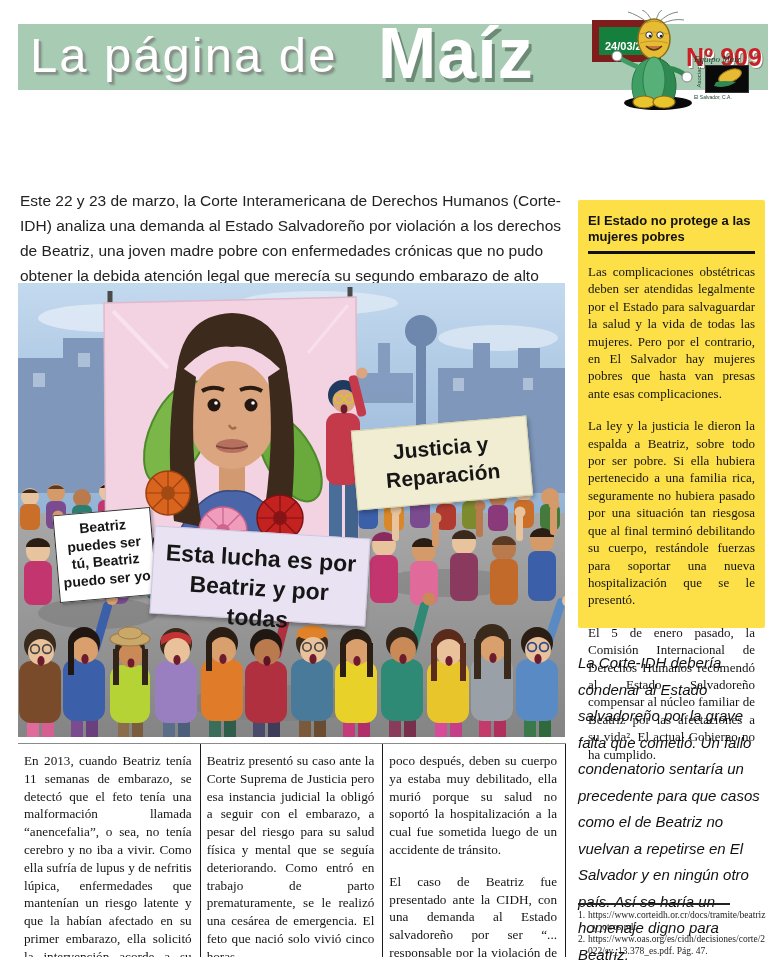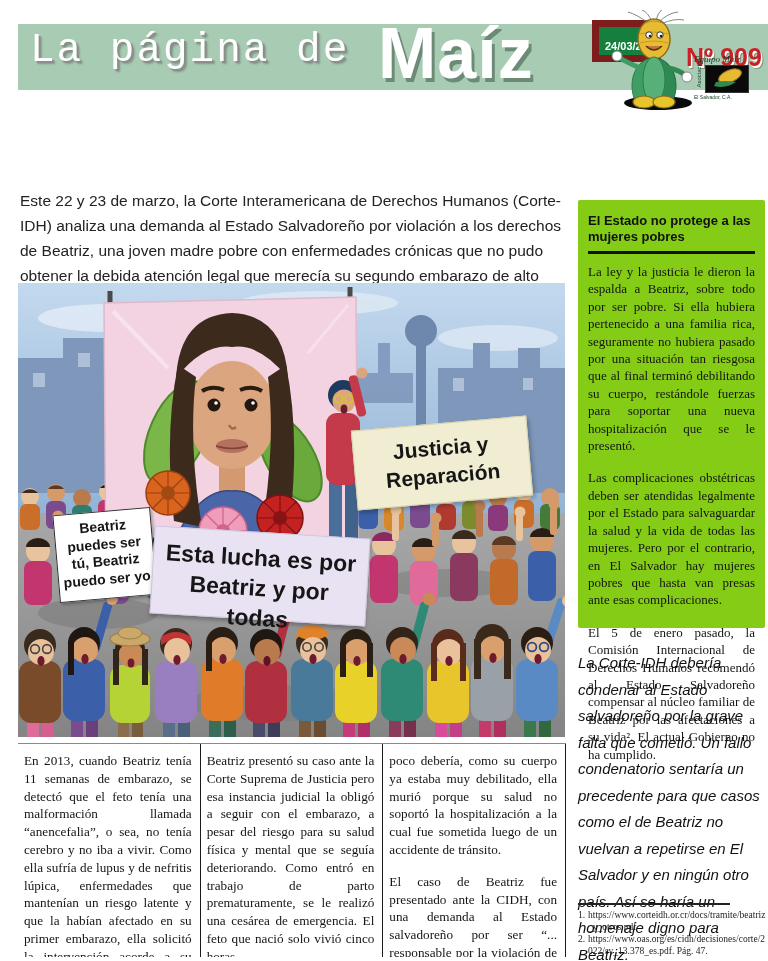--- a/index.html
+++ b/index.html
@@ -5,22 +5,22 @@
   * { margin:0; padding:0; box-sizing:border-box; }
   html,body { background:#fff; }
   .page {
     position:relative; width:768px; height:961px; margin:0 auto;
     background:#fff; overflow:hidden;
     font-family:"Liberation Sans", sans-serif; color:#1c1c1c;
   }
   
   .band { position:absolute; left:18px; top:24px; width:750px; height:66px; background:#a7cbb3; }
   .mast-serif {
-    position:absolute; left:30px; top:27px; font-family:Liberation Mono, monospace;
-    font-size:41px; color:#fff; letter-spacing:2px;
+    position:absolute; left:30px; top:27px; font-family:Liberation Sans, sans-serif;
+    font-size:49px; color:#fff; letter-spacing:2px;
     text-shadow:2px 2px 0 #8a8f8a, 3px 3px 2px rgba(60,60,60,.35);
     white-space:nowrap;
   }
   .mast-bold {
     position:absolute; left:378px; top:14px; font-size:70px; font-weight:800;
     color:#fff; letter-spacing:1px; transform:scaleY(1.02);
     text-shadow:3px 3px 0 rgba(40,60,45,.45); white-space:nowrap;
   }
   .date-badge {
     position:absolute; left:592px; top:20px; background:#15803d; color:#fff;
@@ -60,21 +60,21 @@
     box-shadow:0 3px 4px rgba(0,0,0,.25); border:1px solid #cfc4de;
   }
   .sign-right {
     left:336px; top:140px; width:176px; height:80px; background:#f0edd2;
     transform:rotate(-5deg); font-size:21px; line-height:28px; padding:10px 2px 0;
     box-shadow:2px 3px 4px rgba(0,0,0,.25); border:1px solid #d6d2ad;
   }
   
   .side-box {
     position:absolute; left:578px; top:200px; width:187px; height:428px;
-    background:#84cc16; padding:13px 10px 10px; border-radius:2px;
+    background:#fde047; padding:13px 10px 10px; border-radius:2px;
   }
   .side-title { font-size:13px; font-weight:bold; line-height:16px; color:#111; }
   .side-rule { border:none; border-top:3px solid #111; margin:6px 0 9px; }
   .side-box p {
     font-family:"Liberation Serif", serif; font-size:13px; line-height:17.4px;
     text-align:justify; color:#141414; margin-bottom:15px;
   }
   .opinion {
     position:absolute; left:578px; top:650px; width:188px;
     font-style:italic; font-size:15px; line-height:26.5px; color:#111;
@@ -504,22 +504,22 @@
     </svg>
 
     <div class="sign sign-left">Beatriz puedes ser tú, Beatriz puedo ser yo</div>
     <div class="sign banner-main">Esta lucha es por Beatriz y por todas</div>
     <div class="sign sign-right">Justicia y Reparación</div>
   </div>
 
   <aside class="side-box">
     <div class="side-title">El Estado no protege a las mujeres pobres</div>
     <hr class="side-rule">
+    <p>Las complicaciones obstétricas deben ser atendidas legalmente por el Estado para salvaguardar la salud y la vida de todas las mujeres. Pero por el contrario, en El Salvador hay mujeres pobres que hasta van presas ante esas complicaciones.</p>
     <p>La ley y la justicia le dieron la espalda a Beatriz, sobre todo por ser pobre. Si ella hubiera pertenecido a una familia rica, seguramente no hubiera pasado por una situación tan riesgosa que al final terminó debilitando su cuerpo, restándole fuerzas para soportar una nueva hospitalización que se le presentó.</p>
-    <p>Las complicaciones obstétricas deben ser atendidas legalmente por el Estado para salvaguardar la salud y la vida de todas las mujeres. Pero por el contrario, en El Salvador hay mujeres pobres que hasta van presas ante esas complicaciones.</p>
     <p>El 5 de enero pasado, la Comisión Internacional de Derechos Humanos recomendó al Estado Salvadoreño compensar al núcleo familiar de Beatriz por las afectaciones a su vida². El actual Gobierno no ha cumplido.</p>
   </aside>
 
   <div class="opinion">La Corte-IDH debería condenar al Estado salvadoreño por la grave falta que cometió. Un fallo condenatorio sentaría un precedente para que casos como el de Beatriz no vuelvan a repetirse en El Salvador y en ningún otro país. Así se haría un homenaje digno para Beatriz.</div>
 
   <hr class="foot-rule">
   <div class="footnotes">
     <div class="fn">
       <span class="num">1.</span>
       <span>https://www.corteidh.or.cr/docs/tramite/beatriz_y_otros.pdf</span>
@@ -534,19 +534,19 @@
     <hr class="hechos-rule">
     <div class="hechos-cols">
       <div class="hcol">
         <p>En 2013, cuando Beatriz tenía 11 semanas de embarazo, se detectó que el feto tenía una malformación llamada “anencefalia”, o sea, no tenía cerebro y no iba a vivir. Como ella sufría de lupus y de nefritis lúpica, enfermedades que mantenían un riesgo latente y que la habían afectado en su primer embarazo, ella solicitó la intervención acorde a su caso. Su petición fue respaldada por varios médicos especialistas, quienes necesitaban una autorización legal para proceder.</p>
       </div>
       <div class="hcol">
         <p>Beatriz presentó su caso ante la Corte Suprema de Justicia pero esa instancia judicial la obligó a seguir con el embarazo, a pesar del riesgo para su salud física y mental que se seguía deteriorando. Como entró en trabajo de parto prematuramente, se le realizó una cesárea de emergencia. El feto que nació solo vivió cinco horas.</p>
 
       </div>
       <div class="hcol">
-        <p>poco debería, como su cuerpo ya estaba muy debilitado, ella murió porque su salud no soportó la hospitalización a la cual fue sometida luego de un accidente de tránsito.</p>
+        <p>poco después, deben su cuerpo ya estaba muy debilitado, ella murió porque su salud no soportó la hospitalización a la cual fue sometida luego de un accidente de tránsito.</p>
         <p>El caso de Beatriz fue presentado ante la CIDH, con una demanda al Estado salvadoreño por ser “... responsable por la violación de los derechos a la vida, integridad personal, garantías judiciales, vida privada, igualdad ante la ley, protección judicial y derecho a la salud...”¹.</p>
       </div>
     </div>
   </section>
 
 </div>
 
 </body></html>

